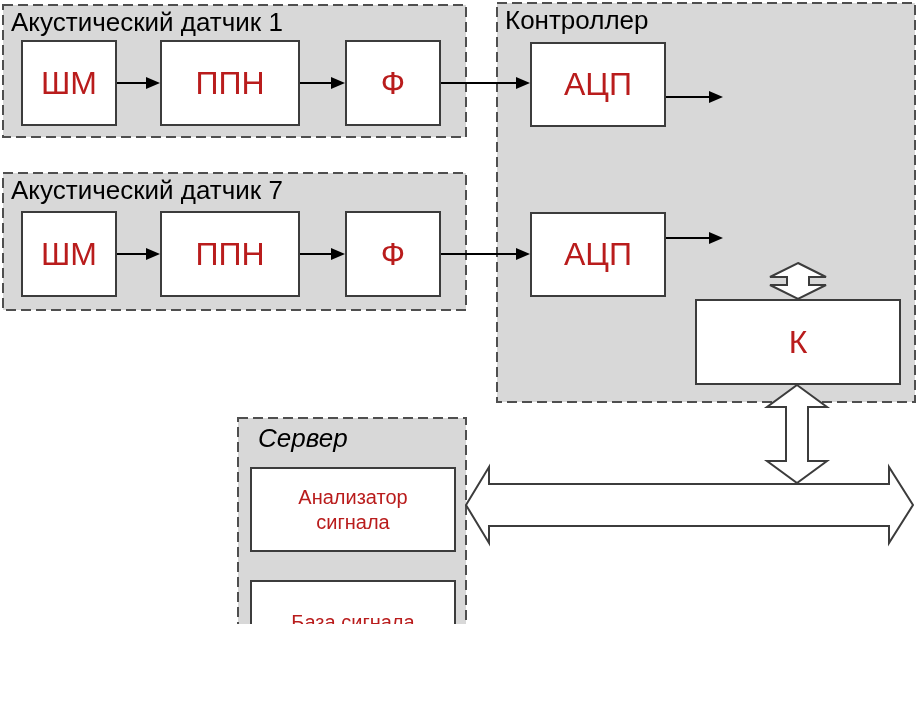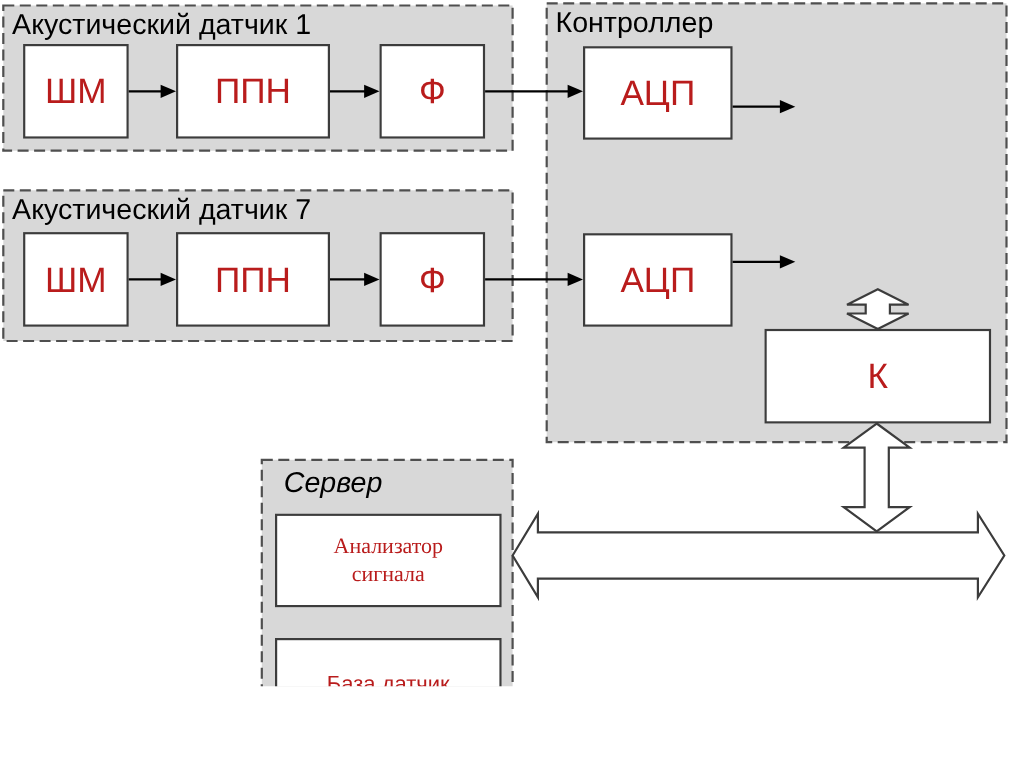--- a/index.html
+++ b/index.html
@@ -107,25 +107,25 @@
   <div class="block" style="left:530px; top:42px; width:136px; height:85px;">
     <span>АЦП</span>
   </div>
   <div class="block" style="left:530px; top:212px; width:136px; height:85px;">
     <span>АЦП</span>
   </div>
   <div class="block" style="left:695px; top:299px; width:206px; height:86px;">
     <span>К</span>
   </div>
 
-  <div class="block small-text" style="left:250px; top:467px; width:206px; height:85px;font-family:Liberation Serif, serif;">
+  <div class="block small-text" style="left:250px; top:467px; width:206px; height:85px;">
     <span>Анализатор сигнала</span>
   </div>
   <div class="block small-text" style="left:250px; top:580px; width:206px; height:85px;">
-    <span>База датчик</span>
+    <span>База сигнала</span>
   </div>
 
   <svg class="overlay" viewBox="0 0 920 708" xmlns="http://www.w3.org/2000/svg">
 
     <rect x="3" y="5" width="463" height="132" fill="none" stroke="#4f4f4f" stroke-width="2" stroke-dasharray="10 5"></rect>
     <rect x="3" y="173" width="463" height="137" fill="none" stroke="#4f4f4f" stroke-width="2" stroke-dasharray="10 5"></rect>
     <rect x="497" y="3" width="418" height="399" fill="none" stroke="#4f4f4f" stroke-width="2" stroke-dasharray="10 5"></rect>
     <rect x="238" y="418" width="228" height="284" fill="none" stroke="#4f4f4f" stroke-width="2" stroke-dasharray="10 5"></rect>
 
     <polygon points="466,505 489,467 489,484 889,484 889,467 913,505 889,543 889,526 489,526 489,543" fill="#ffffff" stroke="#3c3c3c" stroke-width="2"></polygon>

